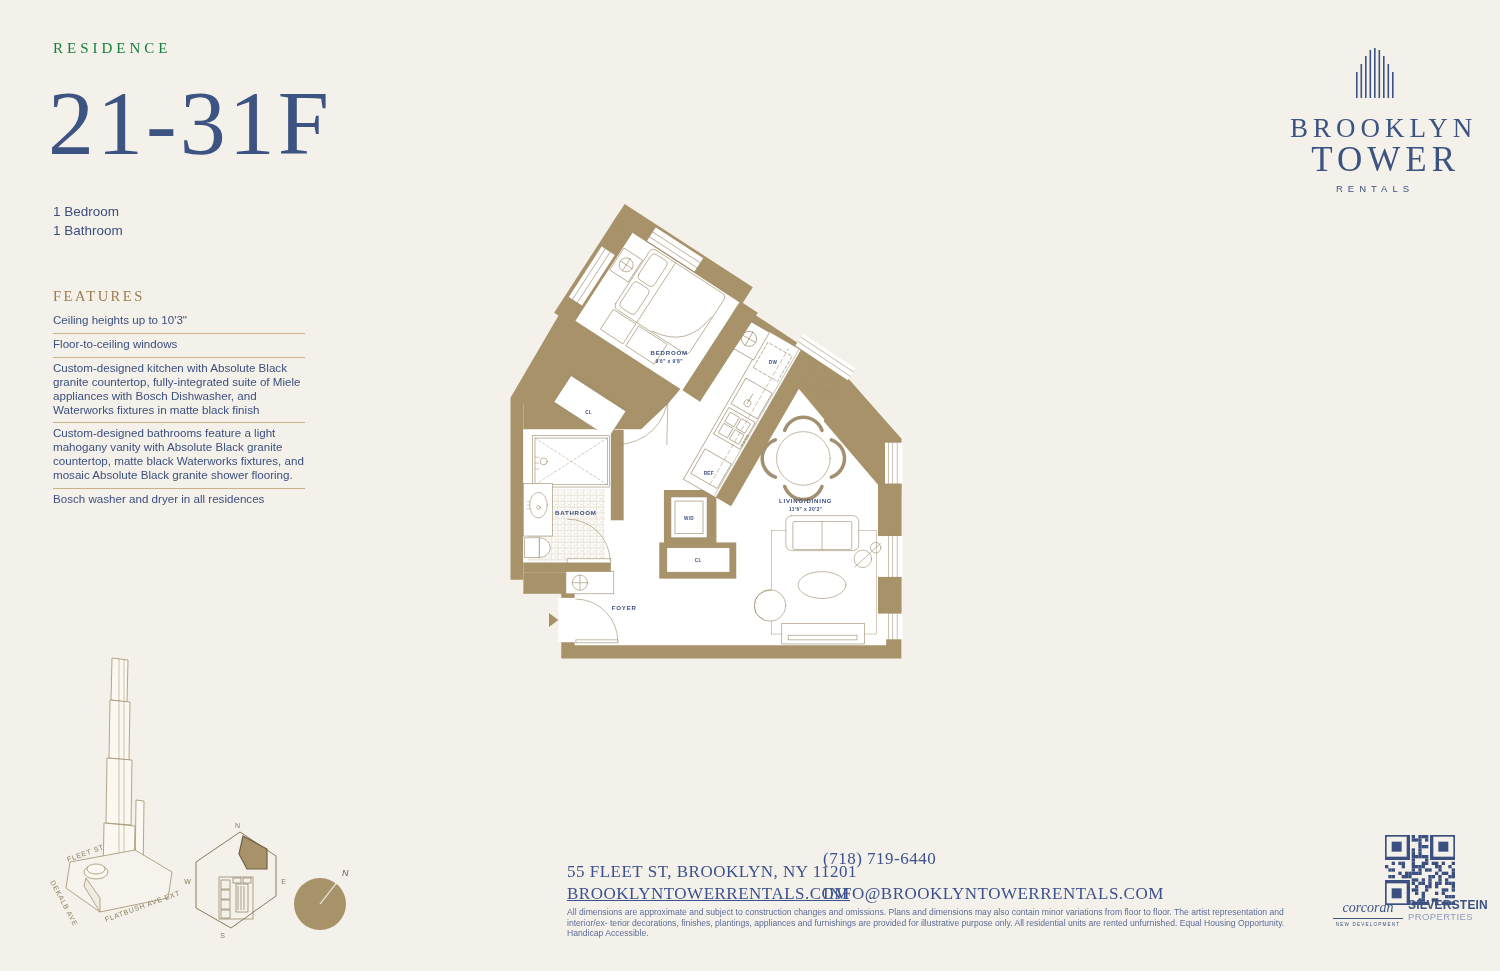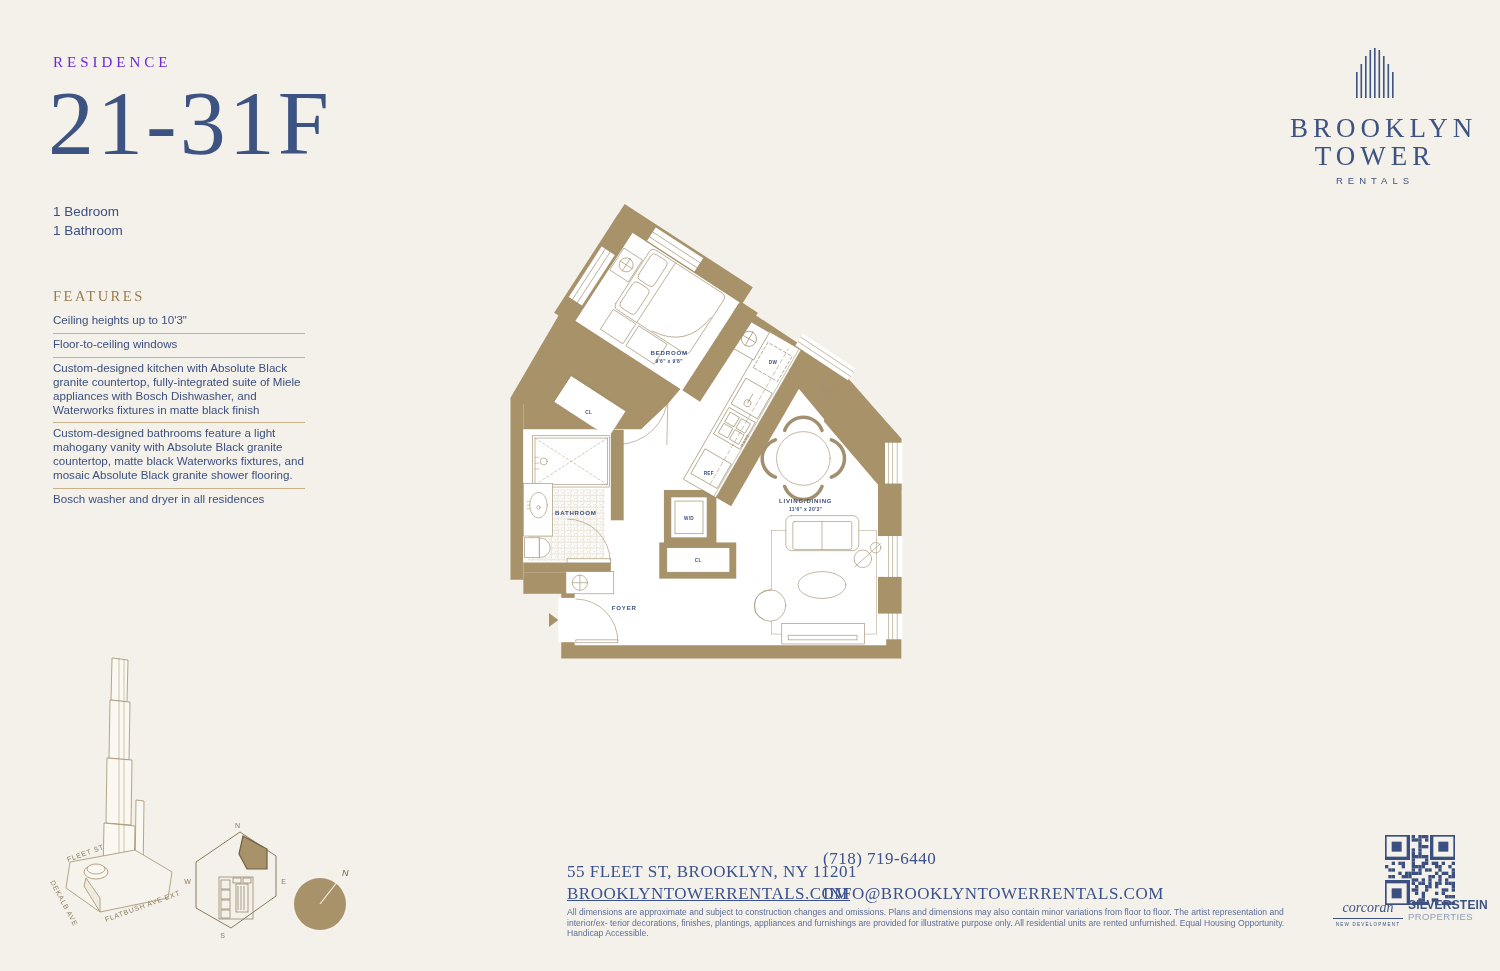--- a/index.html
+++ b/index.html
@@ -1,34 +1,34 @@
 <!DOCTYPE html>
 <html><head>
 <meta charset="utf-8">
 <style>
   html,body{margin:0;padding:0;background:#e8e5de;}
   #canvas{position:relative;width:1500px;height:971px;background:#f4f1ea;overflow:hidden;
           font-family:"Liberation Sans",sans-serif;color:#3c4f7f;}
   .abs{position:absolute;}
   
-  #residence-label{left:53px;top:54px;font-family:"Liberation Serif",serif;font-size:15px;
-    letter-spacing:4px;color:#6d28d9;}
+  #residence-label{left:53px;top:40px;font-family:"Liberation Serif",serif;font-size:15px;
+    letter-spacing:4px;color:#15803d;}
   #unit-number{left:48px;top:70px;font-family:"Liberation Serif",serif;font-size:92px;
     font-weight:400;color:#3d5382;letter-spacing:3px;}
   #bed-line{left:53px;top:204px;font-size:13.5px;}
   #bath-line{left:53px;top:223px;font-size:13.5px;}
   #features-title{left:53px;top:288px;font-family:"Liberation Serif",serif;font-size:14.5px;
     letter-spacing:2.5px;color:#9b7b4e;}
   #features-list{left:53px;top:310px;width:252px;margin:0;padding:0;list-style:none;}
   #features-list li{font-size:11.6px;line-height:1.2;padding:3px 0 6px 0;color:#3c4f7f;}
   #features-list li + li{border-top:1px solid #c9b289;}
   
   #brand{left:1290px;top:42px;width:170px;text-align:center;}
   #brand-name1{font-family:"Liberation Serif",serif;font-size:27px;letter-spacing:5px;color:#3d5382;line-height:1.05;margin-top:6px;}
-  #brand-name2{font-family:"Liberation Serif",serif;font-size:27px;letter-spacing:5px;color:#3d5382;line-height:1.05;}
+  #brand-name2{font-family:"Liberation Serif",serif;font-size:35px;letter-spacing:5px;color:#3d5382;line-height:1.05;text-align:right;}
   #brand-sub{font-size:9.5px;letter-spacing:5px;color:#3d5382;margin-top:4px;}
   
   .contact{font-family:"Liberation Serif",serif;font-size:17px;letter-spacing:.5px;color:#3b518d;}
   #addr{left:567px;top:862px;}
   #web{left:567px;top:884px;text-decoration:underline;}
   #phone{left:823px;top:849px;}
   #email{left:823px;top:884px;}
   #disclaimer{left:567px;top:907px;width:750px;font-size:8.6px;line-height:1.25;color:#5d6c99;}
   
   #corcoran{left:1333px;top:900px;width:70px;text-align:center;}

